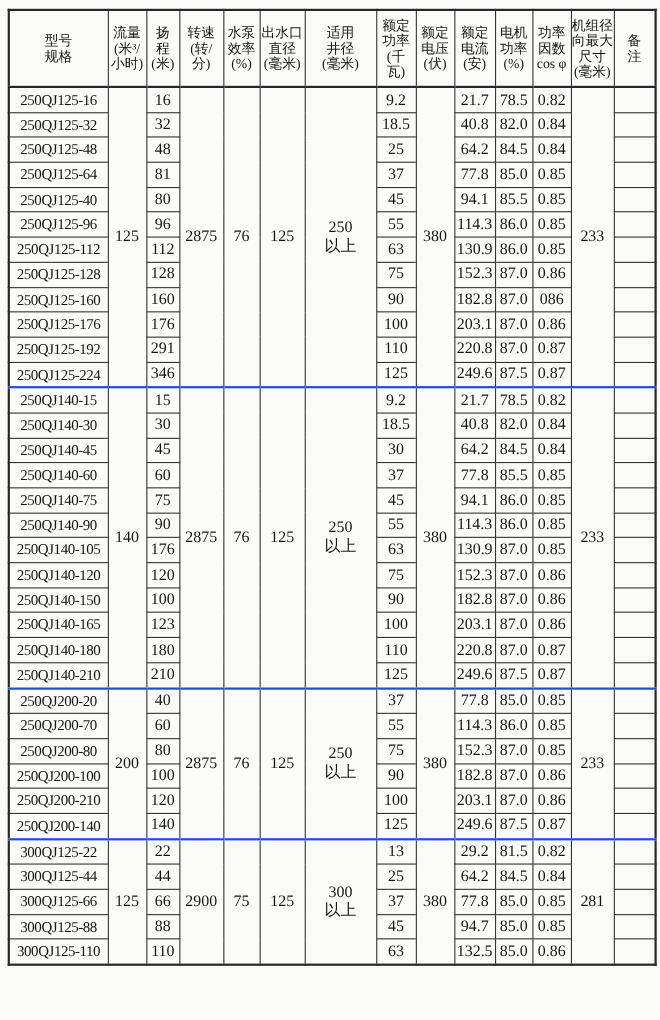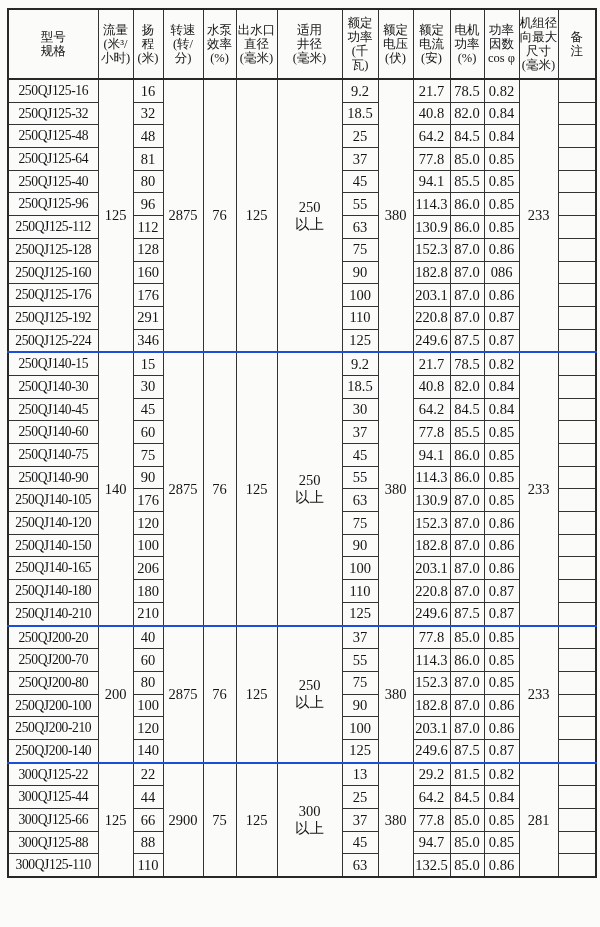--- a/index.html
+++ b/index.html
@@ -314,21 +314,21 @@
           <td class="model">250QJ140-150</td>
           <td>100</td>
           <td>90</td>
           <td>182.8</td>
           <td>87.0</td>
           <td>0.86</td>
           <td></td>
         </tr>
         <tr>
           <td class="model">250QJ140-165</td>
-          <td>206</td>
+          <td>123</td>
           <td>100</td>
           <td>203.1</td>
           <td>87.0</td>
           <td>0.86</td>
           <td></td>
         </tr>
         <tr>
           <td class="model">250QJ140-180</td>
           <td>180</td>
           <td>110</td>

